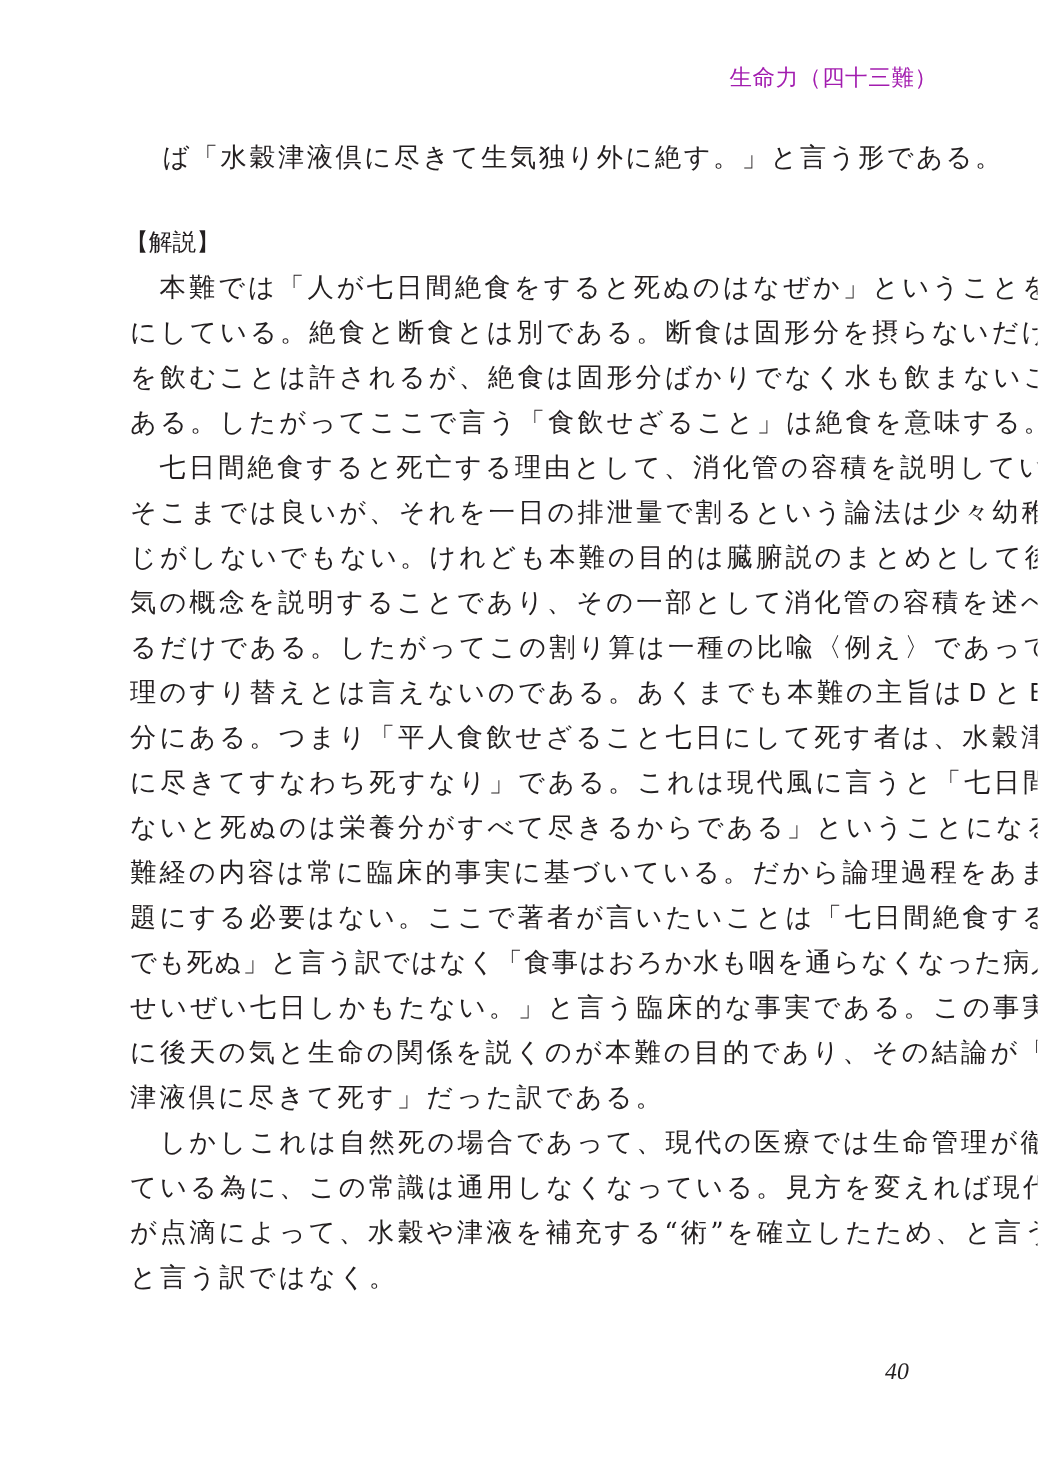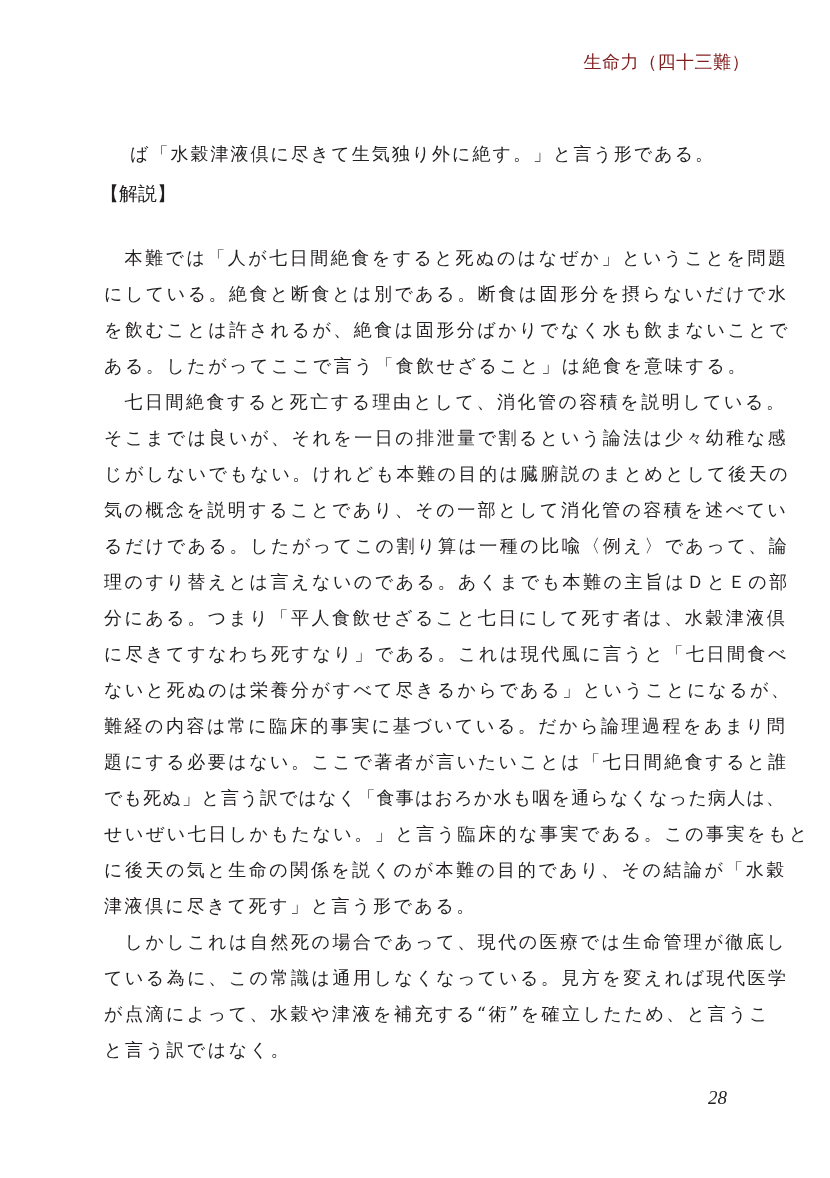--- a/index.html
+++ b/index.html
@@ -5,27 +5,26 @@
     html, body { margin: 0; padding: 0; }
     body {
       width: 830px; height: 1178px; background: #ffffff;
       position: relative; overflow: hidden;
       font-family: "DejaVu Serif", "Liberation Serif", serif;
       color: #231f20;
     }
     .running-head {
       position: absolute; top: 50px; right: 80px;
       font-family: Liberation Mono, monospace;
-      font-size: 18px; letter-spacing: 0.5px; color: #7f1d1d;
+      font-size: 18px; letter-spacing: 0.5px; color: #a21caf;
     }
     .line {
       position: absolute; left: 104px; width: 650px;
-      font-size: 18px; line-height: 26px; white-space: nowrap;
+      font-size: 21px; line-height: 26px; white-space: nowrap;
       letter-spacing: 2.5px;
-      margin-top: 28px;
     }
     .lead-line { left: 130px; top: 113px; letter-spacing: 2px; }
     .heading {
       position: absolute; left: 100px; top: 181px;
       font-family: "DejaVu Sans", "Liberation Sans", sans-serif;
       font-size: 19px; font-weight: normal; letter-spacing: 0px;
     }
     .page-number {
       position: absolute; left: 708px; top: 1087px;
       font-family: "Liberation Serif", "DejaVu Serif", serif;
@@ -53,20 +52,20 @@
   <div class="line" style="top:505px">るだけである。したがってこの割り算は一種の比喩〈例え〉であって、論</div>
   <div class="line" style="top:541px">理のすり替えとは言えないのである。あくまでも本難の主旨はＤとＥの部</div>
   <div class="line" style="top:577px">分にある。つまり「平人食飲せざること七日にして死す者は、水穀津液倶</div>
   <div class="line" style="top:613px">に尽きてすなわち死すなり」である。これは現代風に言うと「七日間食べ</div>
   <div class="line" style="top:649px">ないと死ぬのは栄養分がすべて尽きるからである」ということになるが、</div>
   <div class="line" style="top:685px">難経の内容は常に臨床的事実に基づいている。だから論理過程をあまり問</div>
   <div class="line" style="top:721px">題にする必要はない。ここで著者が言いたいことは「七日間絶食すると誰</div>
   <div class="line" style="top:757px; letter-spacing:1.2px">でも死ぬ」と言う訳ではなく「食事はおろか水も咽を通らなくなった病人は、</div>
   <div class="line" style="top:793px">せいぜい七日しかもたない。」と言う臨床的な事実である。この事実をもと</div>
   <div class="line" style="top:829px">に後天の気と生命の関係を説くのが本難の目的であり、その結論が「水穀</div>
-  <div class="line" style="top:865px">津液倶に尽きて死す」と言う形である。</div>
+  <div class="line" style="top:865px">津液倶に尽きて死す」だった訳である。</div>
   <div class="line" style="top:901px">　しかしこれは自然死の場合であって、現代の医療では生命管理が徹底し</div>
   <div class="line" style="top:937px">ている為に、この常識は通用しなくなっている。見方を変えれば現代医学</div>
   <div class="line" style="top:973px">が点滴によって、水穀や津液を補充する“術”を確立したため、と言うこ</div>
   <div class="line" style="top:1009px">と言う訳ではなく。</div>
 </div>
 
-<div class="page-number">28</div>
+<div class="page-number">40</div>
 
 </body></html>

